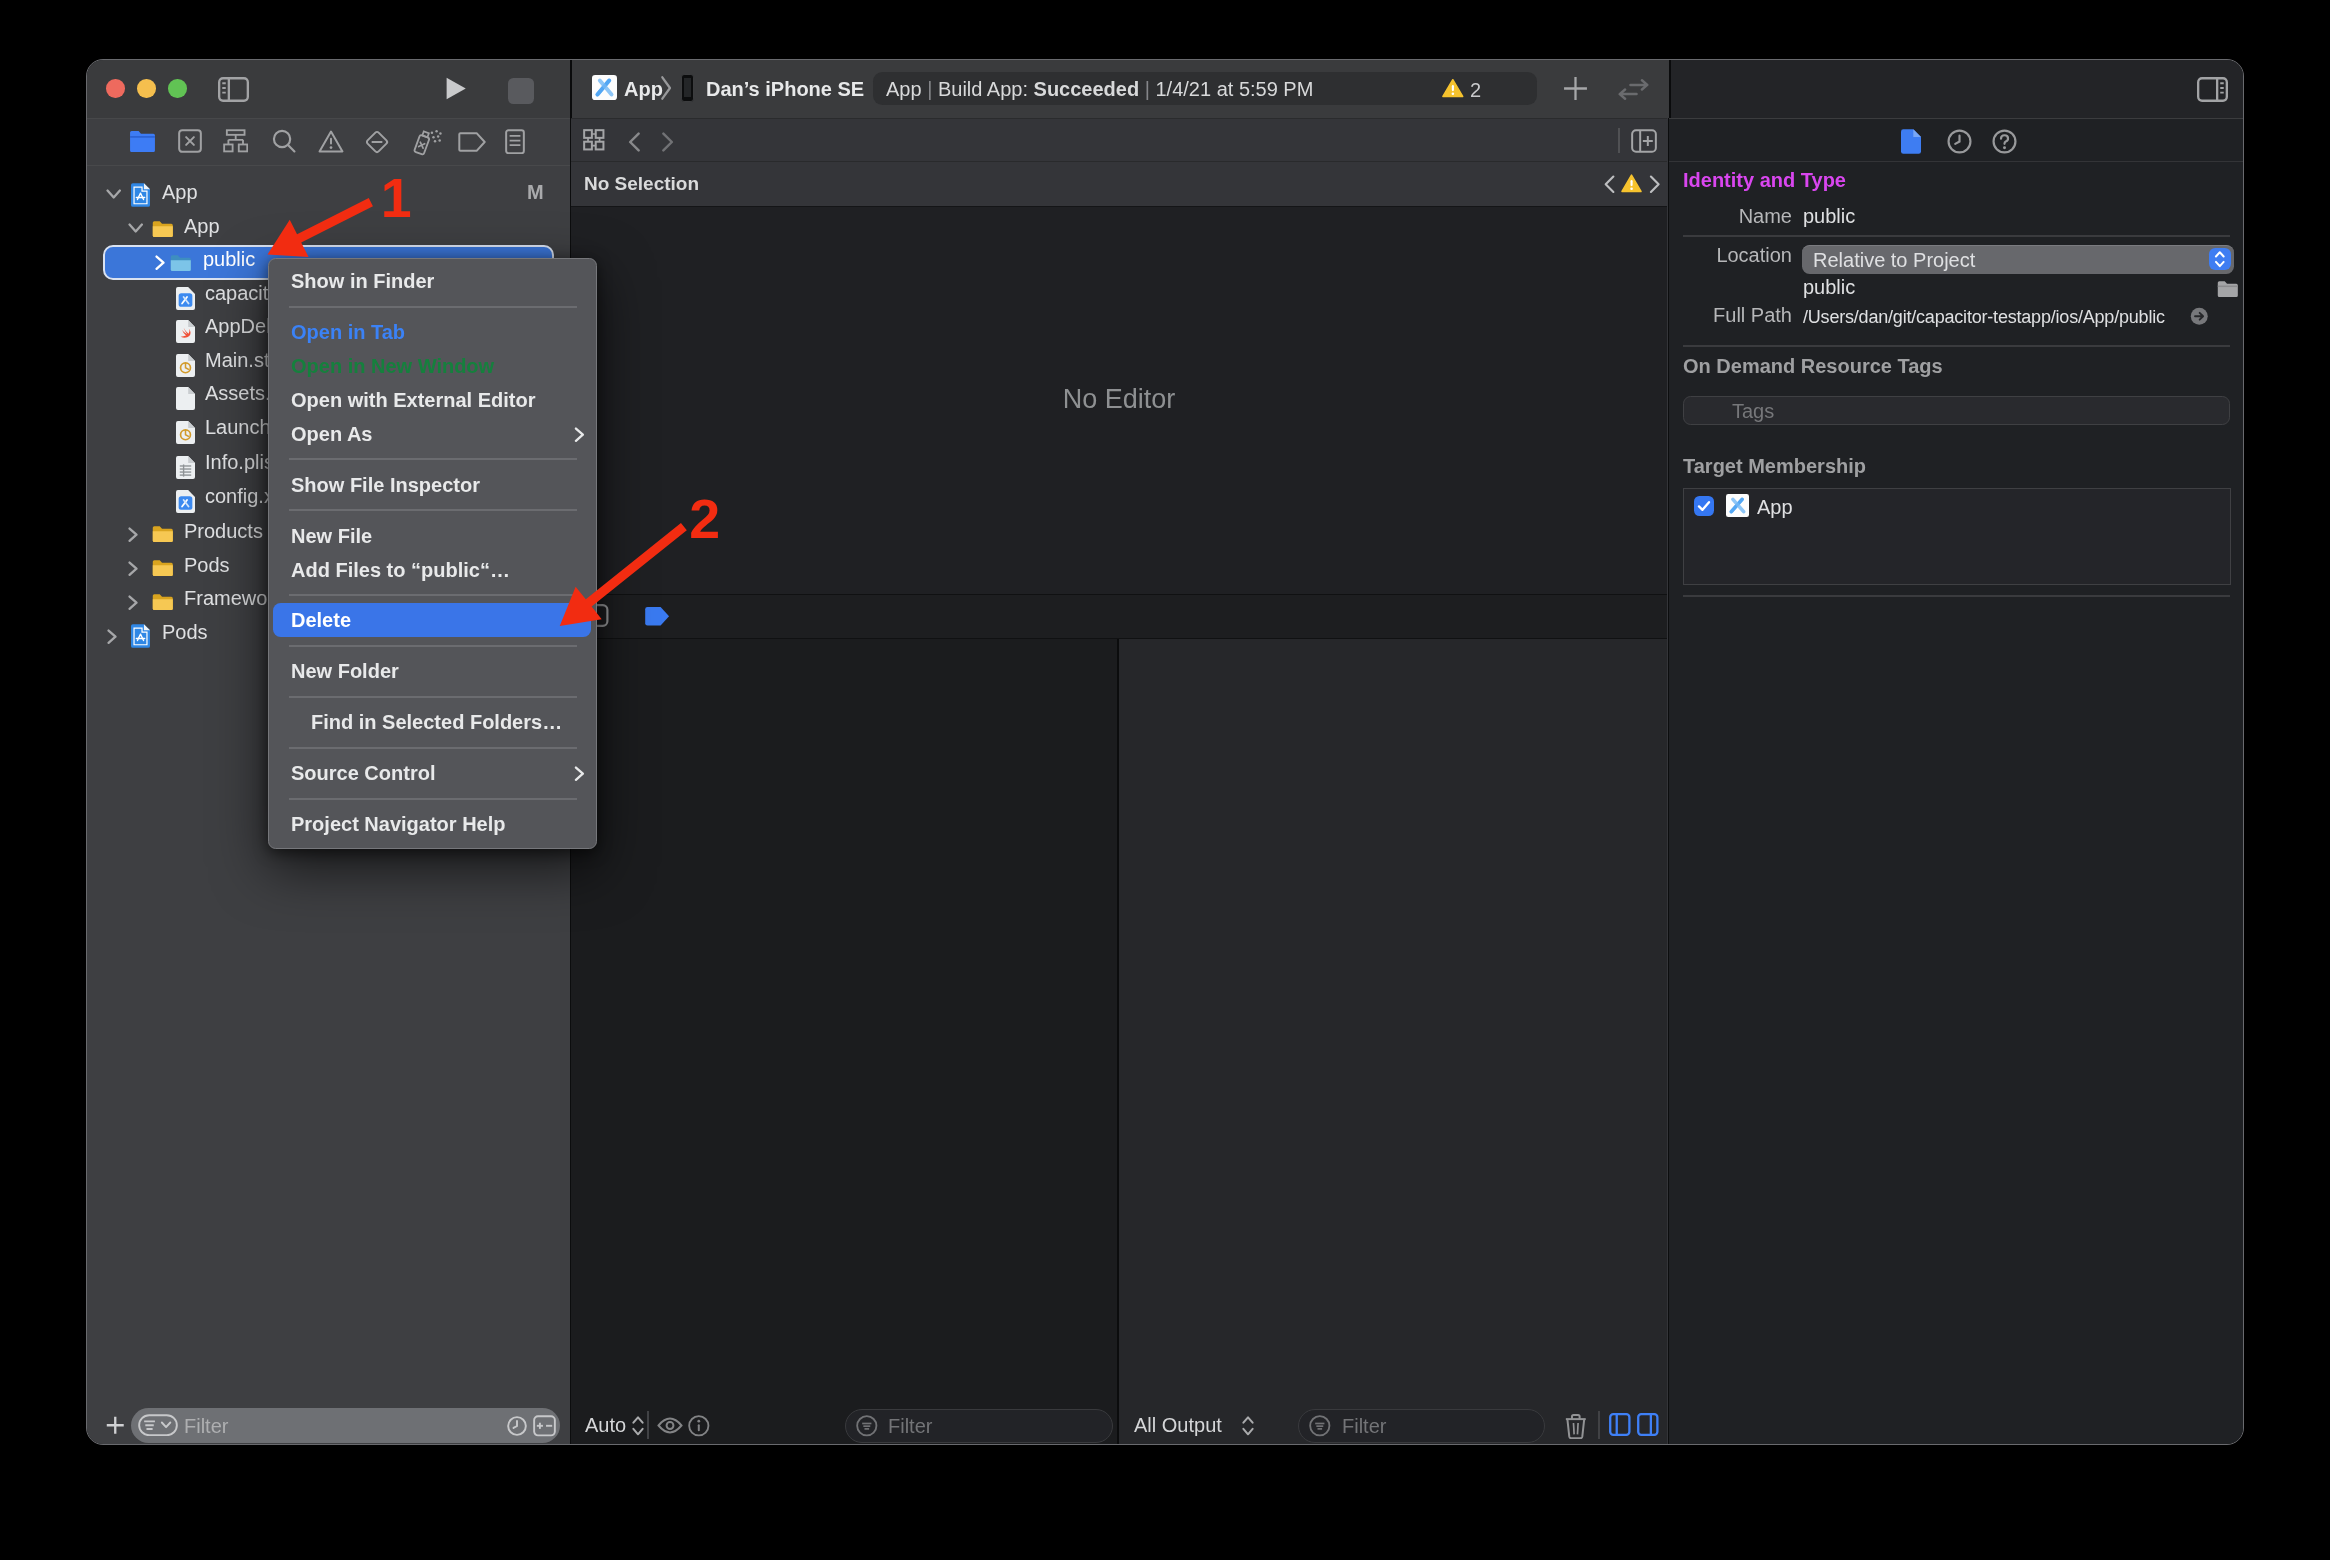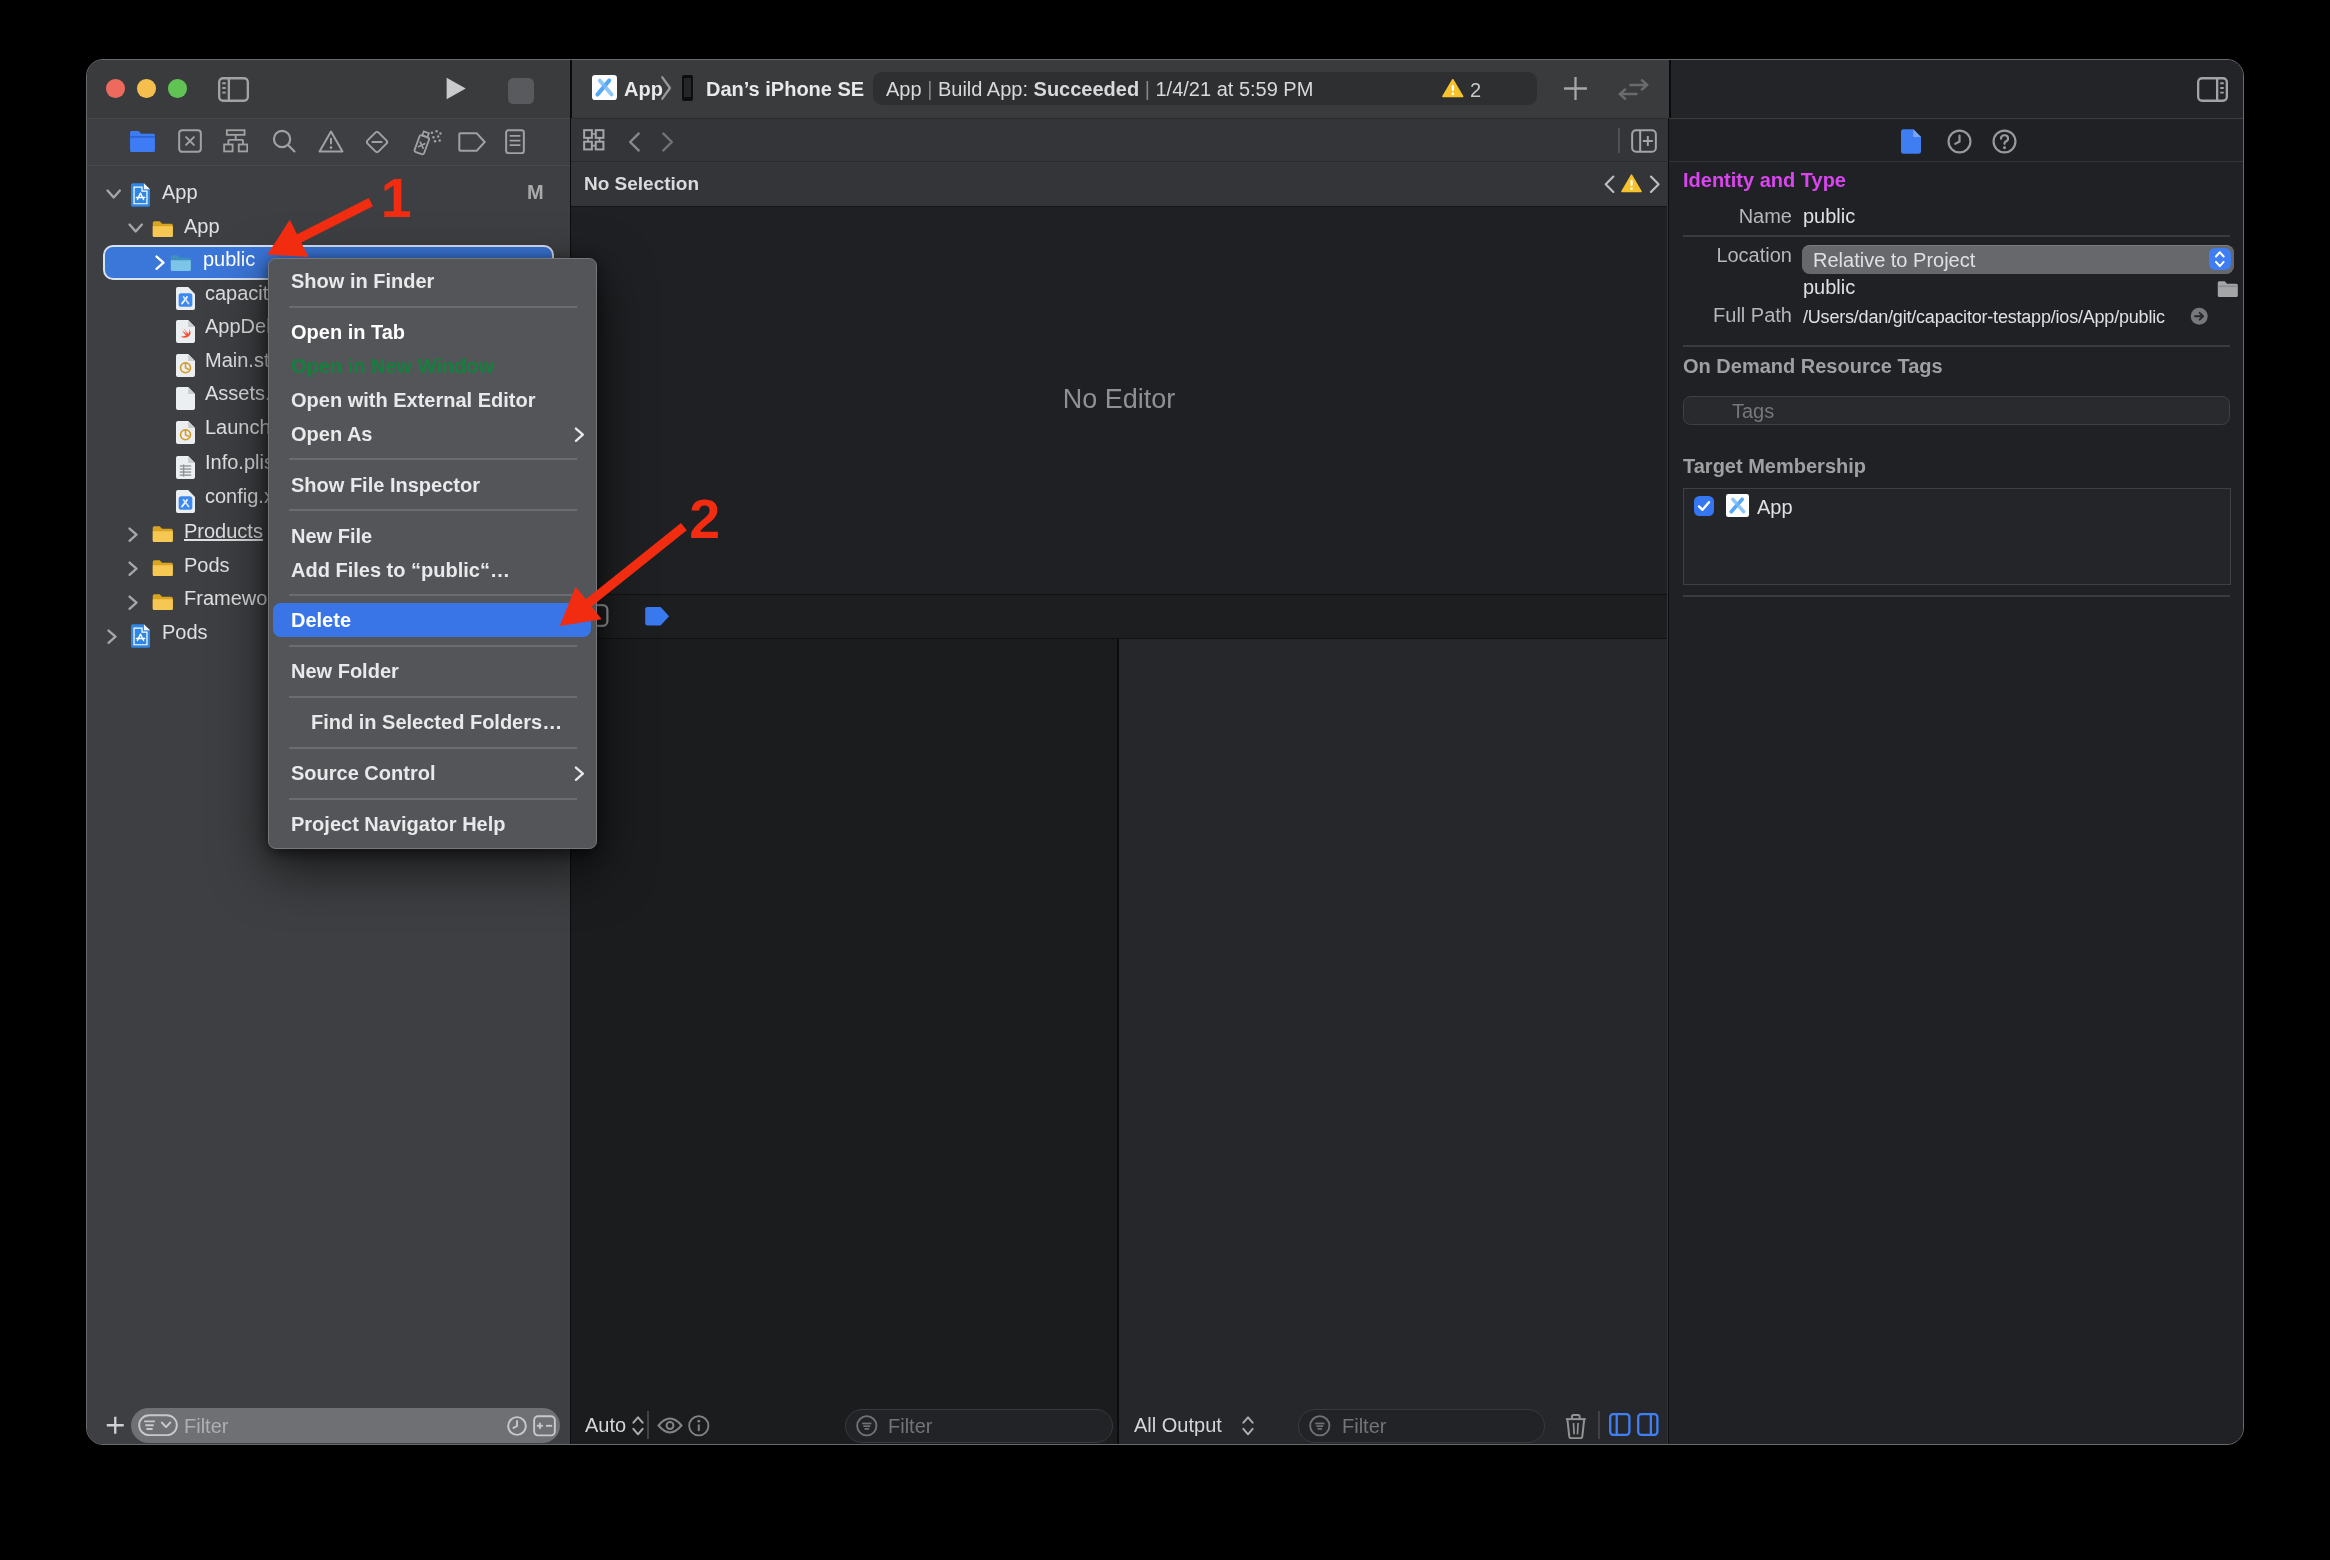--- a/index.html
+++ b/index.html
@@ -243,21 +243,21 @@
     </svg>
     <div class="lbl" style="left:118px;top:425px;">config.xml</div>
 
     <svg class="icon" style="left:41px;top:467px" width="10.8" height="15.4" viewBox="0 0 14 20">
         <path d="M2 2 L11 10 L2 18" fill="none" stroke="#a6a7a9" stroke-width="3" stroke-linecap="round" stroke-linejoin="round"></path>
       </svg>
     <svg class="icon" style="left:65px;top:465px" width="21.6" height="18" viewBox="0 0 28 23">
       <path d="M1 3.5 Q1 1.5 3 1.5 L10 1.5 L13 4.8 L25 4.8 Q27 4.8 27 6.8 L27 20 Q27 22 25 22 L3 22 Q1 22 1 20 Z" fill="#d9a41f"></path>
       <path d="M1 8 L27 8 L27 20 Q27 22 25 22 L3 22 Q1 22 1 20 Z" fill="#f6c853"></path>
     </svg>
-    <div class="lbl" style="left:97px;top:460px;text-decoration:underline;">Products</div>
+    <div class="lbl" style="left:97px;top:460px;">Products</div>
 
     <svg class="icon" style="left:41px;top:501px" width="10.8" height="15.4" viewBox="0 0 14 20">
         <path d="M2 2 L11 10 L2 18" fill="none" stroke="#a6a7a9" stroke-width="3" stroke-linecap="round" stroke-linejoin="round"></path>
       </svg>
     <svg class="icon" style="left:65px;top:499px" width="21.6" height="18" viewBox="0 0 28 23">
       <path d="M1 3.5 Q1 1.5 3 1.5 L10 1.5 L13 4.8 L25 4.8 Q27 4.8 27 6.8 L27 20 Q27 22 25 22 L3 22 Q1 22 1 20 Z" fill="#d9a41f"></path>
       <path d="M1 8 L27 8 L27 20 Q27 22 25 22 L3 22 Q1 22 1 20 Z" fill="#f6c853"></path>
     </svg>
     <div class="lbl" style="left:97px;top:494px;">Pods</div>
 
@@ -478,21 +478,21 @@
     </div>
     <div class="lbl" style="left:1670px;top:436px;">App</div>
     <div class="abs" style="left:1596px;top:535px;width:547px;height:1.5px;background:#3a3b3e;"></div>
   </div>
 </div>
 
 <div id="menu" class="abs" style="left:268px;top:258px;width:329px;height:591px;background:#545559;border:1.5px solid #76777b;border-radius:7.7px;box-shadow:0 18.5px 54px rgba(0,0,0,.65), 0 3.1px 14px rgba(0,0,0,.5);"></div>
 <div id="menuitems" style="position:absolute;left:268px;top:258px;width:329px;height:591px;font-size:20px;color:#e8e9ea;z-index:10;font-weight:bold;">
   <div class="abs" style="left:23px;top:6.2px;height:34px;line-height:34px;">Show in Finder</div>
   <div class="abs" style="left:21px;top:48px;width:288px;height:1.5px;background:#6b6c70;"></div>
-  <div class="abs" style="left:23px;top:57px;height:34px;line-height:34px;color:#ffffff;">Open in Tab</div>
+  <div class="abs" style="left:23px;top:57px;height:34px;line-height:34px;color:#3b82f6;">Open in Tab</div>
   <div class="abs" style="left:23px;top:91px;height:34px;line-height:34px;color:#15803d;">Open in New Window</div>
   <div class="abs" style="left:23px;top:125px;height:34px;line-height:34px;">Open with External Editor</div>
   <div class="abs" style="left:23px;top:159px;height:34px;line-height:34px;">Open As</div>
   <svg class="abs" style="left:306px;top:169px" width="10.8" height="15.4" viewBox="0 0 14 20">
       <path d="M2.5 2 L11.5 10 L2.5 18" fill="none" stroke="#e8e9ea" stroke-width="3" stroke-linecap="round" stroke-linejoin="round"></path>
     </svg>
   <div class="abs" style="left:21px;top:200px;width:288px;height:1.5px;background:#6b6c70;"></div>
   <div class="abs" style="left:23px;top:210px;height:34px;line-height:34px;">Show File Inspector</div>
   <div class="abs" style="left:21px;top:251px;width:288px;height:1.5px;background:#6b6c70;"></div>
   <div class="abs" style="left:23px;top:261px;height:34px;line-height:34px;">New File</div>

